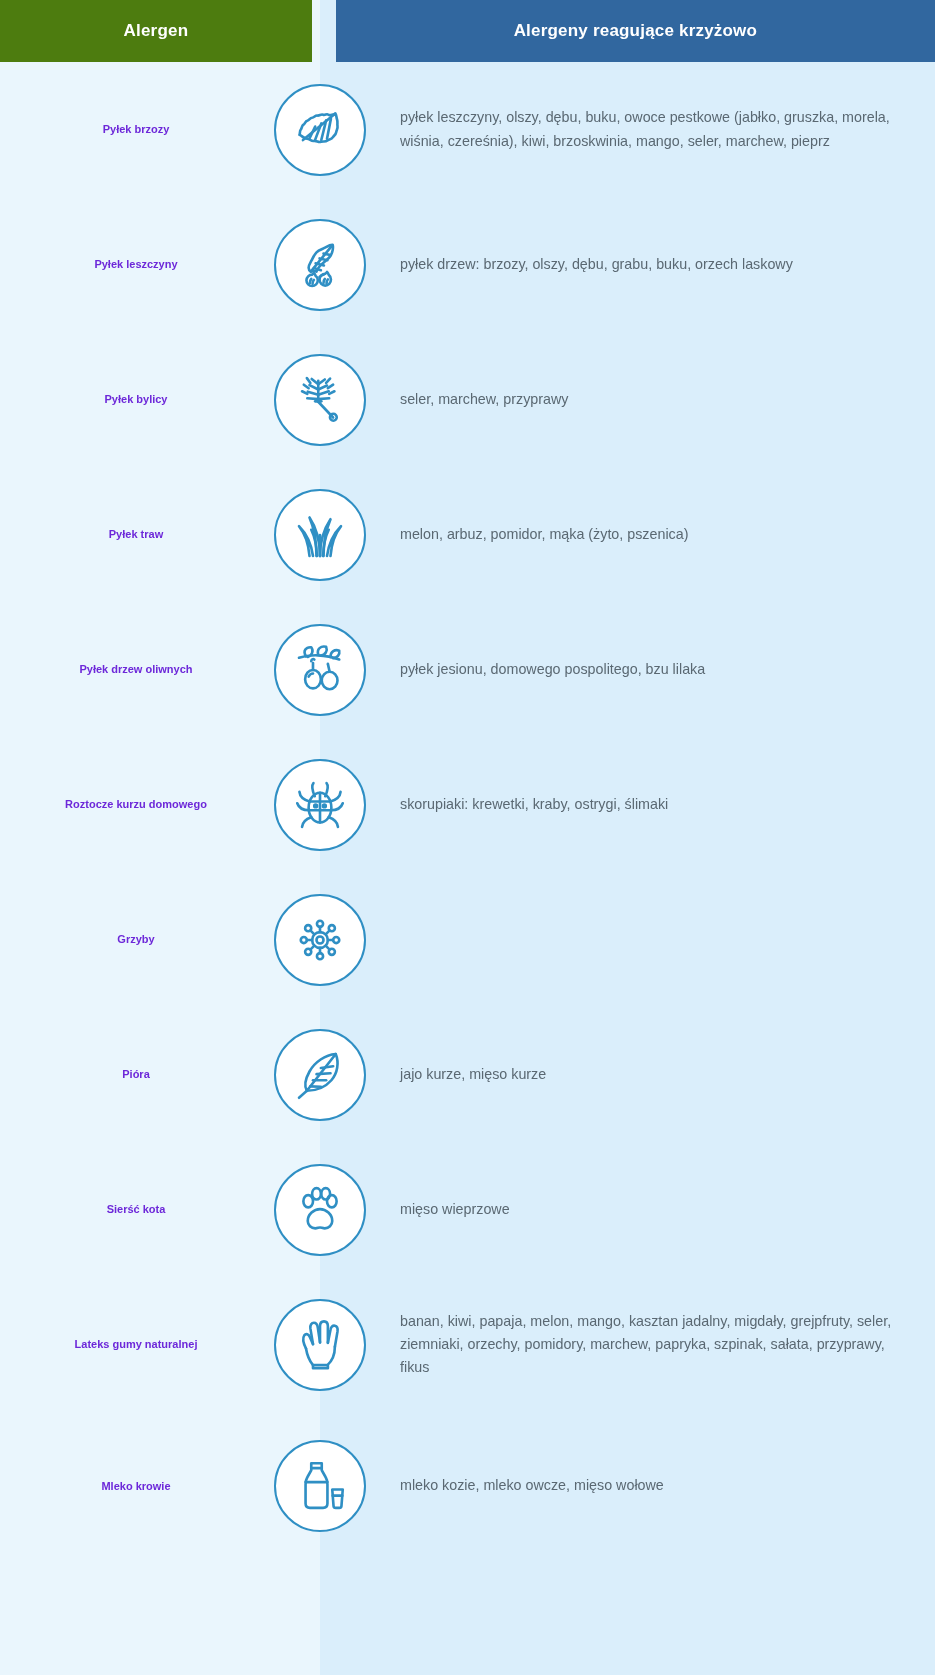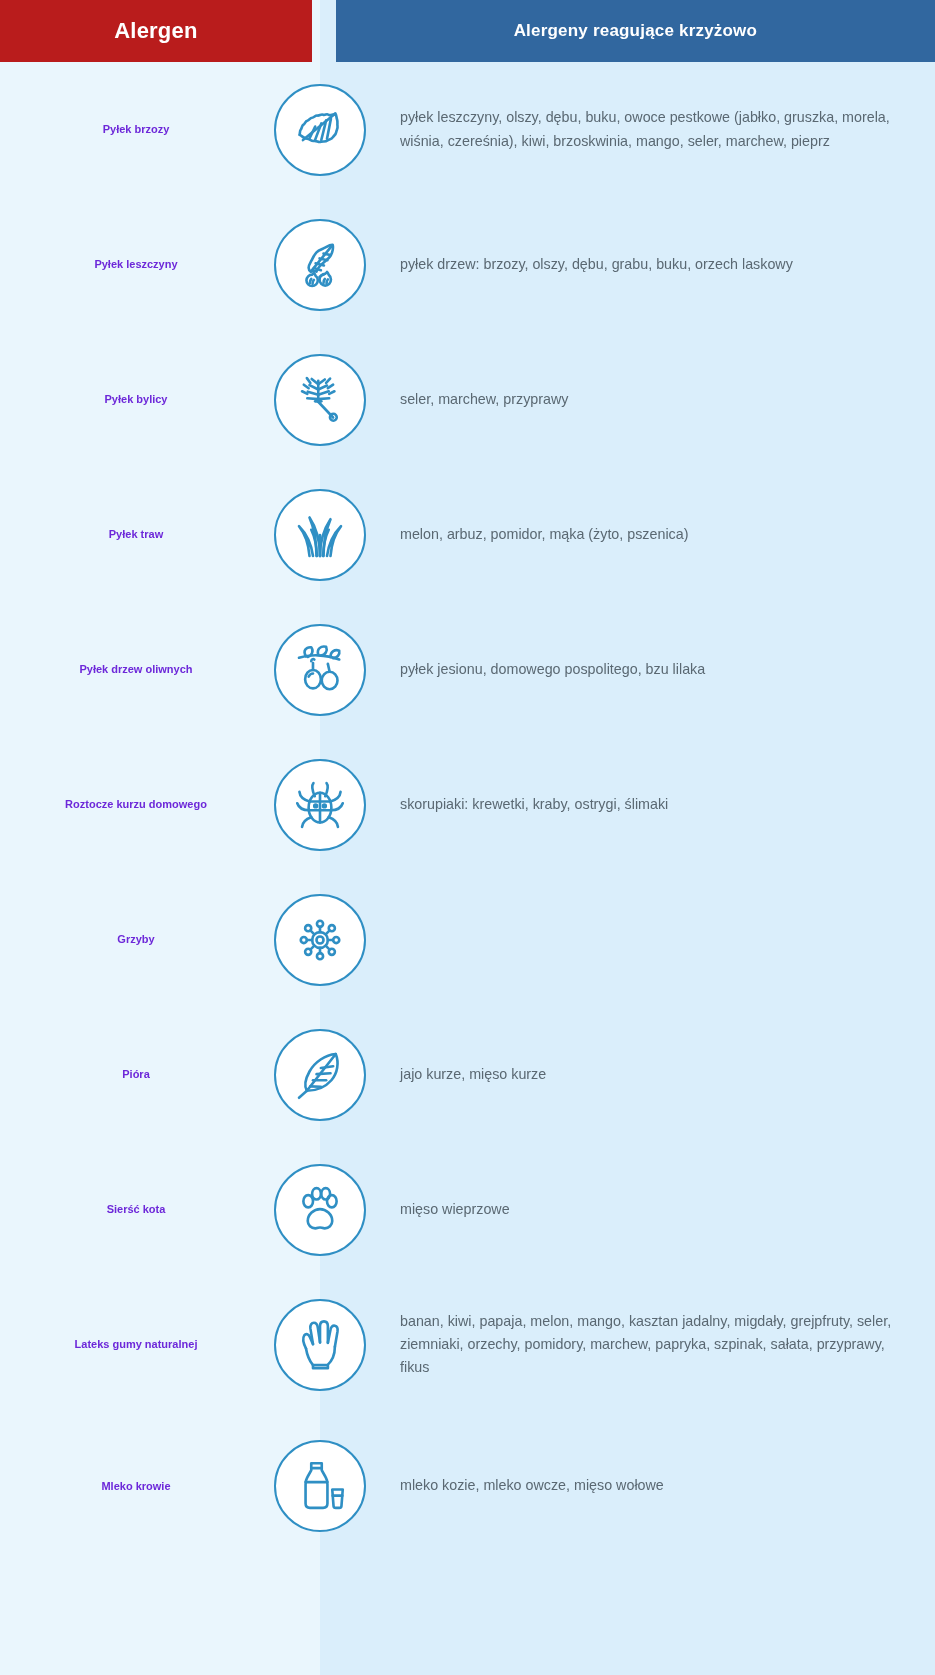--- a/index.html
+++ b/index.html
@@ -37,22 +37,22 @@
   .hdr-cell {
     display: flex;
     align-items: center;
     justify-content: center;
     color: #ffffff;
     font-weight: bold;
     letter-spacing: 0.2px;
   }
   #hdr-left {
     width: 320px;
-    background: #b91c1c;
-    font-size: 22px;
+    background: #4d7c0f;
+    font-size: 17px;
   }
   #hdr-right {
     width: 615px;
     background: #31679f;
     font-size: 17px;
     margin-left: 24px;
   }
   
   #rows {
     position: absolute;

